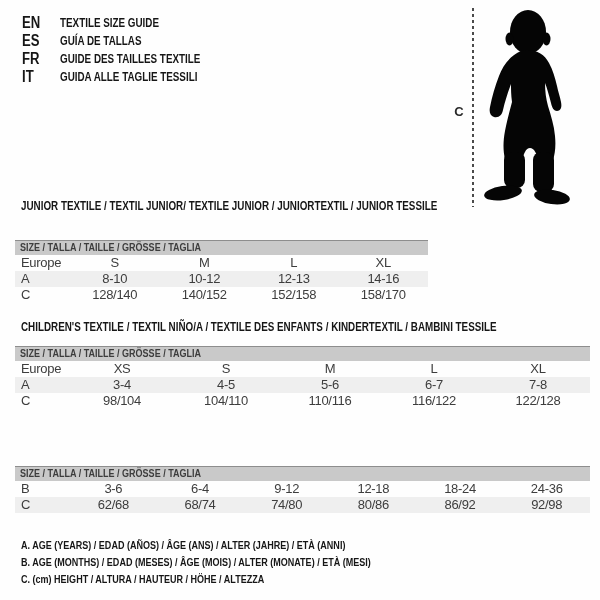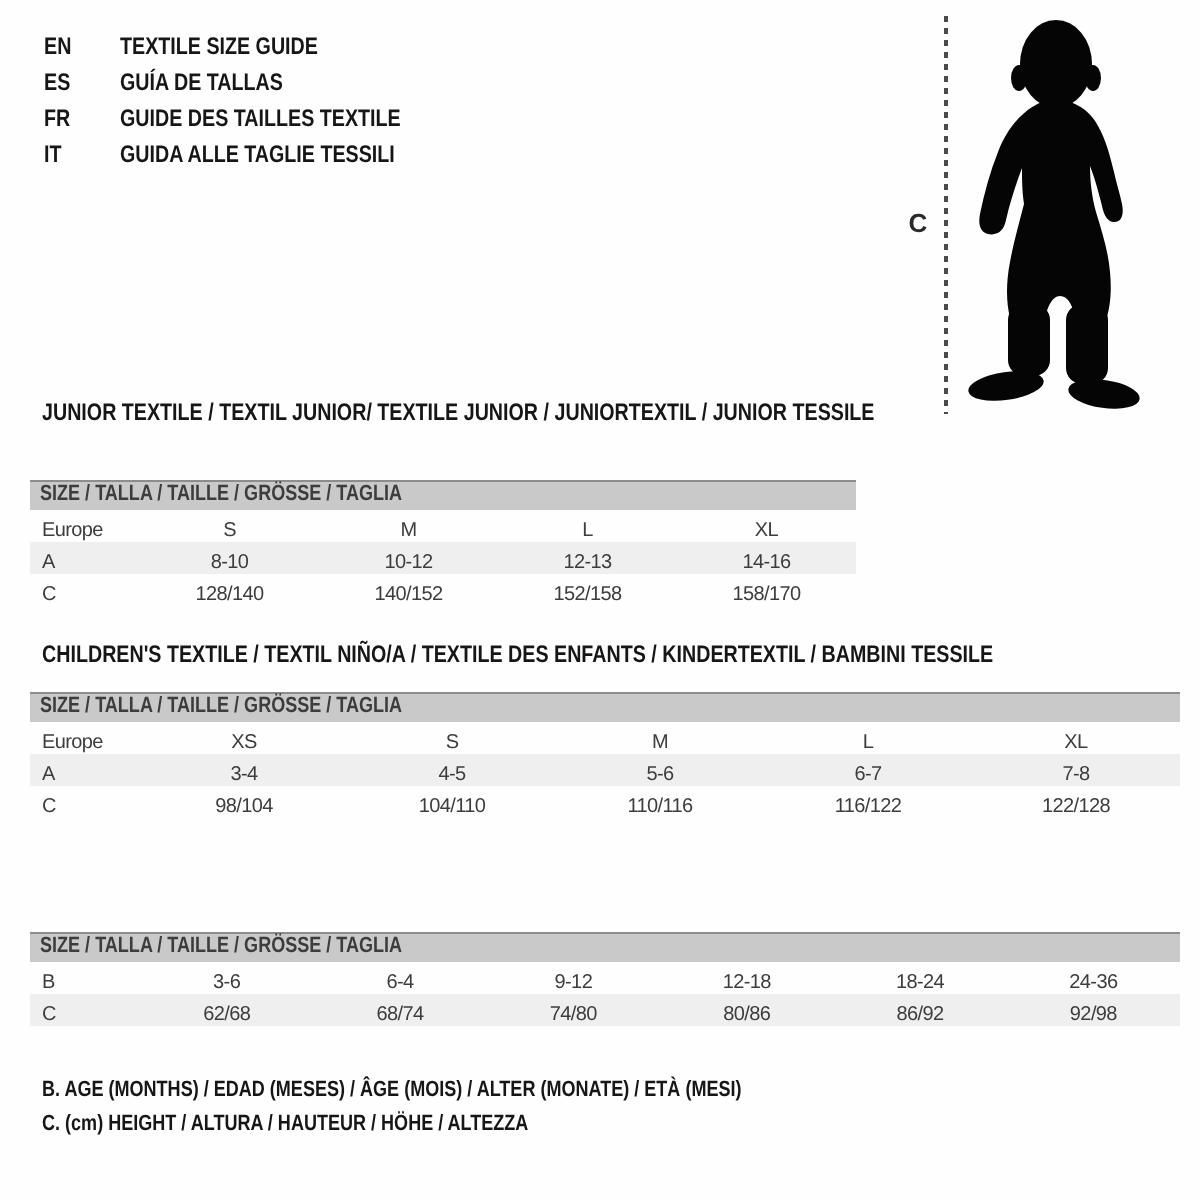--- a/index.html
+++ b/index.html
@@ -6,39 +6,39 @@
   .canvas{
     position:relative;width:600px;height:600px;background:#fefefe;overflow:hidden;
     font-family:"Liberation Sans", sans-serif;color:#3d3d3d;
   }
   
   .cond{display:inline-block;transform:scaleX(0.82);transform-origin:0 50%;white-space:nowrap;}
 
   
   .lang-list{position:absolute;left:22px;top:14px;}
   .lang-row{display:flex;height:18px;align-items:center;}
-  .lang-code{width:38px;font-weight:bold;font-size:12px;color:var(--heading_text,#161616);}
+  .lang-code{width:38px;font-weight:bold;font-size:16px;color:var(--heading_text,#161616);}
   .lang-title{font-weight:bold;font-size:12px;color:var(--heading_text,#161616);}
 
   
   .dash-line{position:absolute;left:472px;top:8px;width:2px;height:199px;
     background:repeating-linear-gradient(to bottom,#4a4a4a 0 3px,transparent 3px 6px);}
   .figure-label{position:absolute;left:449px;top:104px;width:20px;text-align:center;
     font-weight:bold;font-size:13px;color:#2a2a2a;}
   .figure-svg{position:absolute;left:476px;top:6px;}
 
   
   .sec-heading{position:absolute;left:21px;font-size:12px;font-weight:bold;
     color:var(--heading_text,#161616);line-height:18px;}
 
   
   .tablewrap{position:absolute;left:15px;}
   .t-bar{height:15px;background:var(--bar_bg,#c9c9c9);border-top:1px solid var(--bar_border,#8d8d8d);
     box-sizing:border-box;font-size:11px;font-weight:bold;color:#3d3d3d;padding-left:5px;line-height:13px;}
-  .t-row{display:flex;height:16px;align-items:flex-end;font-size:10px;color:var(--table_text,#3d3d3d);letter-spacing:-0.3px;}
+  .t-row{display:flex;height:16px;align-items:flex-start;font-size:13px;color:var(--table_text,#3d3d3d);letter-spacing:-0.3px;}
   .tablewrap > div:nth-child(3){background:var(--stripe,#efefef);} 
   .t-label{width:55px;padding-left:6px;box-sizing:border-box;}
   .t-cell{flex:1;text-align:center;}
 
   
   .footnotes{position:absolute;left:21px;top:537px;font-size:11px;font-weight:bold;
     color:var(--heading_text,#161616);}
   .footnote-line{height:17px;line-height:17px;}
 </style>
 </head>
@@ -183,18 +183,20 @@
         <div class="t-cell">68/74</div>
         <div class="t-cell">74/80</div>
         <div class="t-cell">80/86</div>
         <div class="t-cell">86/92</div>
         <div class="t-cell">92/98</div>
       </div>
     </div>
 
   <div class="footnotes">
     <div class="footnote-line">
+      <span class="cond">A. AGE (YEARS) / EDAD (AÑOS) / ÂGE (ANS) / ALTER (JAHRE) / ETÀ (ANNI)</span></div>
+    <div class="footnote-line">
       <span class="cond">B. AGE (MONTHS) / EDAD (MESES) / ÂGE (MOIS) / ALTER (MONATE) / ETÀ (MESI)</span></div>
     <div class="footnote-line">
       <span class="cond">C. (cm) HEIGHT / ALTURA / HAUTEUR / HÖHE / ALTEZZA</span></div>
   </div>
 
 </div>
 
 </body></html>

